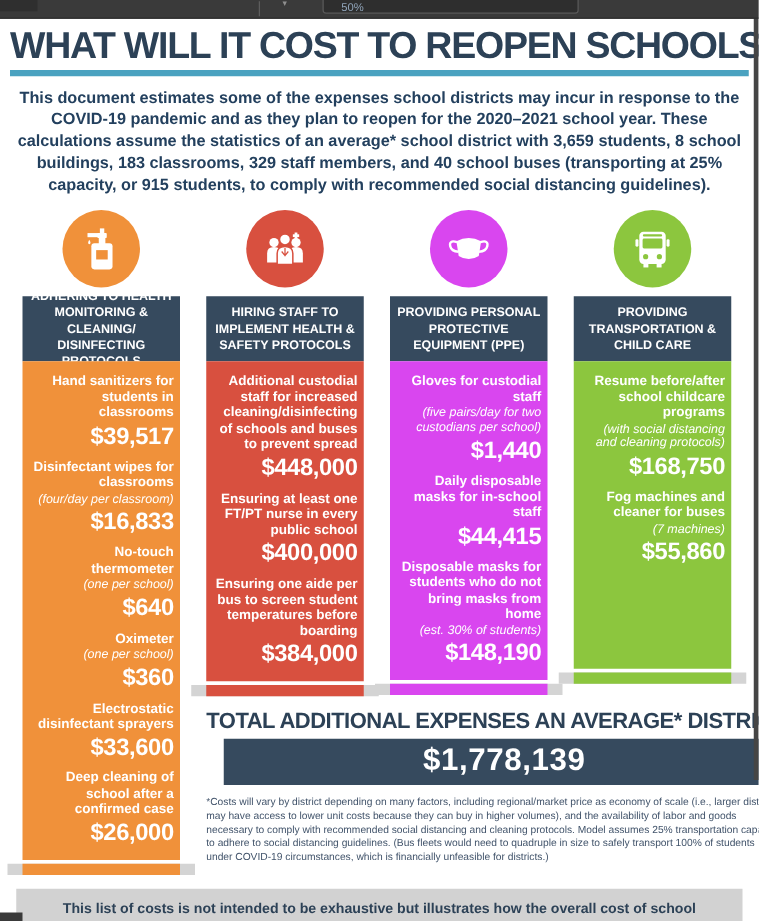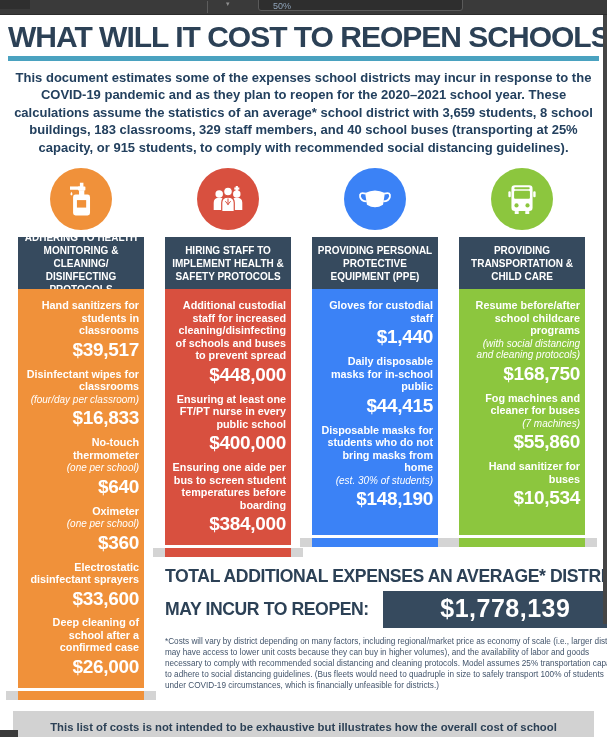--- a/index.html
+++ b/index.html
@@ -38,21 +38,21 @@
   .col-body.short { min-height:246px; justify-content:flex-start; }
   .item-label { font-size:10.8px; font-weight:700; line-height:1.16; }
   .item-note { font-size:10px; font-style:italic; line-height:1.16; margin-top:1px; }
   .item-value { font-size:19px; font-weight:800; line-height:1.15; margin-top:2px; letter-spacing:-0.3px; }
 
   .ribbon { height:9px; margin:3px -12px 0; background:#d4d4d4; }
   .ribbon-inner { height:9px; margin:0 12px; }
 
   .c-orange { background:#f0913a; }
   .c-red { background:#d8503f; }
-  .c-teal { background:#3b82f6; }
+  .c-teal { background:#d946ef; }
   .c-green { background:#8cc63e; }
 
   
   .total { margin-top:10px; }
   .total-line1 { font-size:17.6px; font-weight:800; letter-spacing:-0.4px; color:#2c4156; line-height:1.1; white-space:nowrap; }
   .total-row { display:flex; align-items:center; margin-top:5px; }
   .total-line2 { font-size:17.6px; font-weight:800; letter-spacing:-0.4px; color:#2c4156; white-space:nowrap; }
   .amount-box { flex:1; margin-left:14px; background:#364a5e; color:#fff; text-align:center; font-size:25px; font-weight:800; letter-spacing:0.5px; padding:3px 0 5px; }
   .footnote { margin-top:9px; font-size:8.2px; line-height:1.34; color:#42546b; padding-right:2px; }
 
@@ -170,24 +170,25 @@
               <svg viewBox="0 0 40 40">
                 <path d="M11 14.6 q9 -4.8 18 0 l-1.7 10.6 q-7.3 4.6 -14.6 0 z" fill="#fff"></path>
                 <path d="M11.5 15.2 q-6 -1.8 -5 2.9 q0.9 3.8 6 4.1" fill="none" stroke="#fff" stroke-width="1.7"></path>
                 <path d="M28.5 15.2 q6 -1.8 5 2.9 q-0.9 3.8 -6 4.1" fill="none" stroke="#fff" stroke-width="1.7"></path>
               </svg>
             </div>
             <div class="col-header">PROVIDING PERSONAL PROTECTIVE EQUIPMENT (PPE)</div>
             <div class="col-body c-teal short">
               <div class="item">
                 <div class="item-label">Gloves for custodial staff</div>
+                <div class="item-note">(five pairs/day for two custodians per school)</div>
                 <div class="item-value">$1,440</div>
               </div>
               <div class="item">
-                <div class="item-label">Daily disposable masks for in-school public</div>
+                <div class="item-label">Daily disposable masks for in-school staff</div>
                 <div class="item-value">$44,415</div>
               </div>
               <div class="item">
                 <div class="item-label">Disposable masks for students who do not bring masks from home</div>
                 <div class="item-note">(est. 30% of students)</div>
                 <div class="item-value">$148,190</div>
               </div>
             </div>
             <div class="ribbon">
                 <div class="ribbon-inner c-teal"></div>
@@ -213,35 +214,30 @@
               <div class="item">
                 <div class="item-label">Resume before/after school childcare programs</div>
                 <div class="item-note">(with social distancing and cleaning protocols)</div>
                 <div class="item-value">$168,750</div>
               </div>
               <div class="item">
                 <div class="item-label">Fog machines and cleaner for buses</div>
                 <div class="item-note">(7 machines)</div>
                 <div class="item-value">$55,860</div>
               </div>
-              <div class="item">
-                <div class="item-label">Hand sanitizer for buses</div>
-                <div class="item-value">$10,534</div>
-              </div>
             </div>
             <div class="ribbon">
                 <div class="ribbon-inner c-green"></div>
               </div>
           </div>
         </div>
 
         <div class="total">
           <div class="total-line1">TOTAL ADDITIONAL EXPENSES AN AVERAGE* DISTRICT</div>
           <div class="total-row">
-            <div class="total-line2">MAY INCUR TO REOPEN:</div>
             <div class="amount-box">$1,778,139</div>
           </div>
           <div class="footnote">*Costs will vary by district depending on many factors, including regional/market price as economy of scale (i.e., larger districts may have access to lower unit costs because they can buy in higher volumes), and the availability of labor and goods necessary to comply with recommended social distancing and cleaning protocols. Model assumes 25% transportation capacity to adhere to social distancing guidelines. (Bus fleets would need to quadruple in size to safely transport 100% of students under COVID-19 circumstances, which is financially unfeasible for districts.)</div>
         </div>
       </div>
     </div>
 
     <div class="banner"><span>This list of costs is not intended to be exhaustive but illustrates how the overall cost of school operations will substantially increase to safely reopen as a direct result of the COVID-19 pandemic. For more information on the impact of the COVID-19 pandemic on K–12 education, please contact </span></div>
 
   </div>

